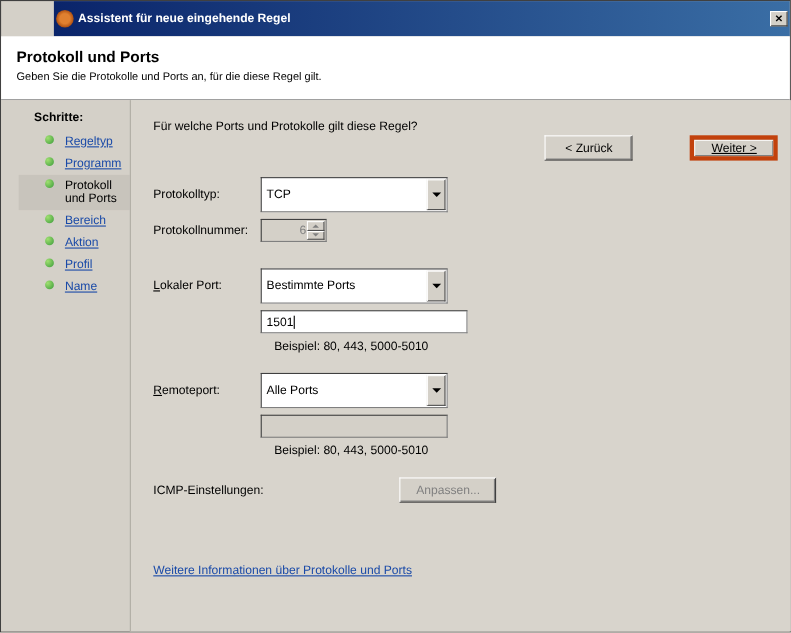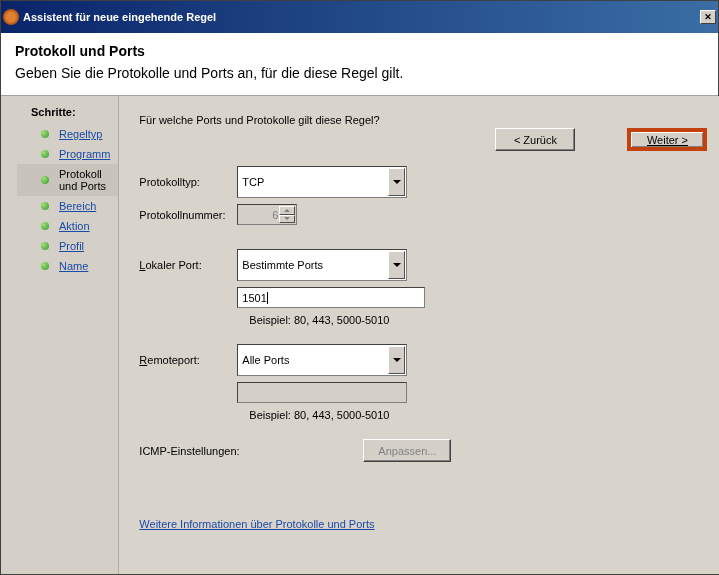--- a/index.html
+++ b/index.html
@@ -19,20 +19,21 @@
       display: flex;
       flex-direction: column;
     }
     .titlebar {
       height: 20px;
       background: linear-gradient(to right, #0a246a, #3a6ea5);
       color: white;
       display: flex;
       align-items: center;
       padding: 16px 2px;
+      margin-left: 48px;
     }
     .titlebar-icon {
       width: 16px; height: 16px;
       margin-right: 4px;
       background: radial-gradient(circle, #e08030 40%, #b05010 70%);
       border-radius: 50%;
     }
     .titlebar-title { flex: 1; font-weight: bold; font-size: 11px; }
     .close-btn {
       width: 16px; height: 14px;
@@ -47,38 +48,38 @@
       align-items: center;
       justify-content: center;
       cursor: pointer;
     }
     .header {
       background: white;
       padding: 10px 14px 14px 14px;
       border-bottom: 1px solid #a0a0a0;
     }
     .header h1 { font-size: 14px; font-weight: bold; margin-bottom: 6px; }
-    .header p { font-size: 14px; }
+    .header p { font-size: 10px; }
     .body {
       flex: 1;
       display: flex;
       background: #d4d0c8;
     }
     .sidebar {
       width: 190px;
       padding: 6px 0 0 16px;
     }
     .sidebar-title {
       font-weight: bold;
       padding: 4px 14px 6px 14px;
       font-size: 11px;
     }
     .step {
       display: flex;
-      align-items: center;
+      align-items: flex-start;
       padding: 4px 8px 4px 24px;
       font-size: 11px;
       cursor: pointer;
     }
     .step.active { background: #c8c4bc; }
     .bullet {
       width: 8px; height: 8px;
       border-radius: 50%;
       background: radial-gradient(circle at 30% 30%, #a0e070, #3a9a3a);
       margin-right: 10px;

